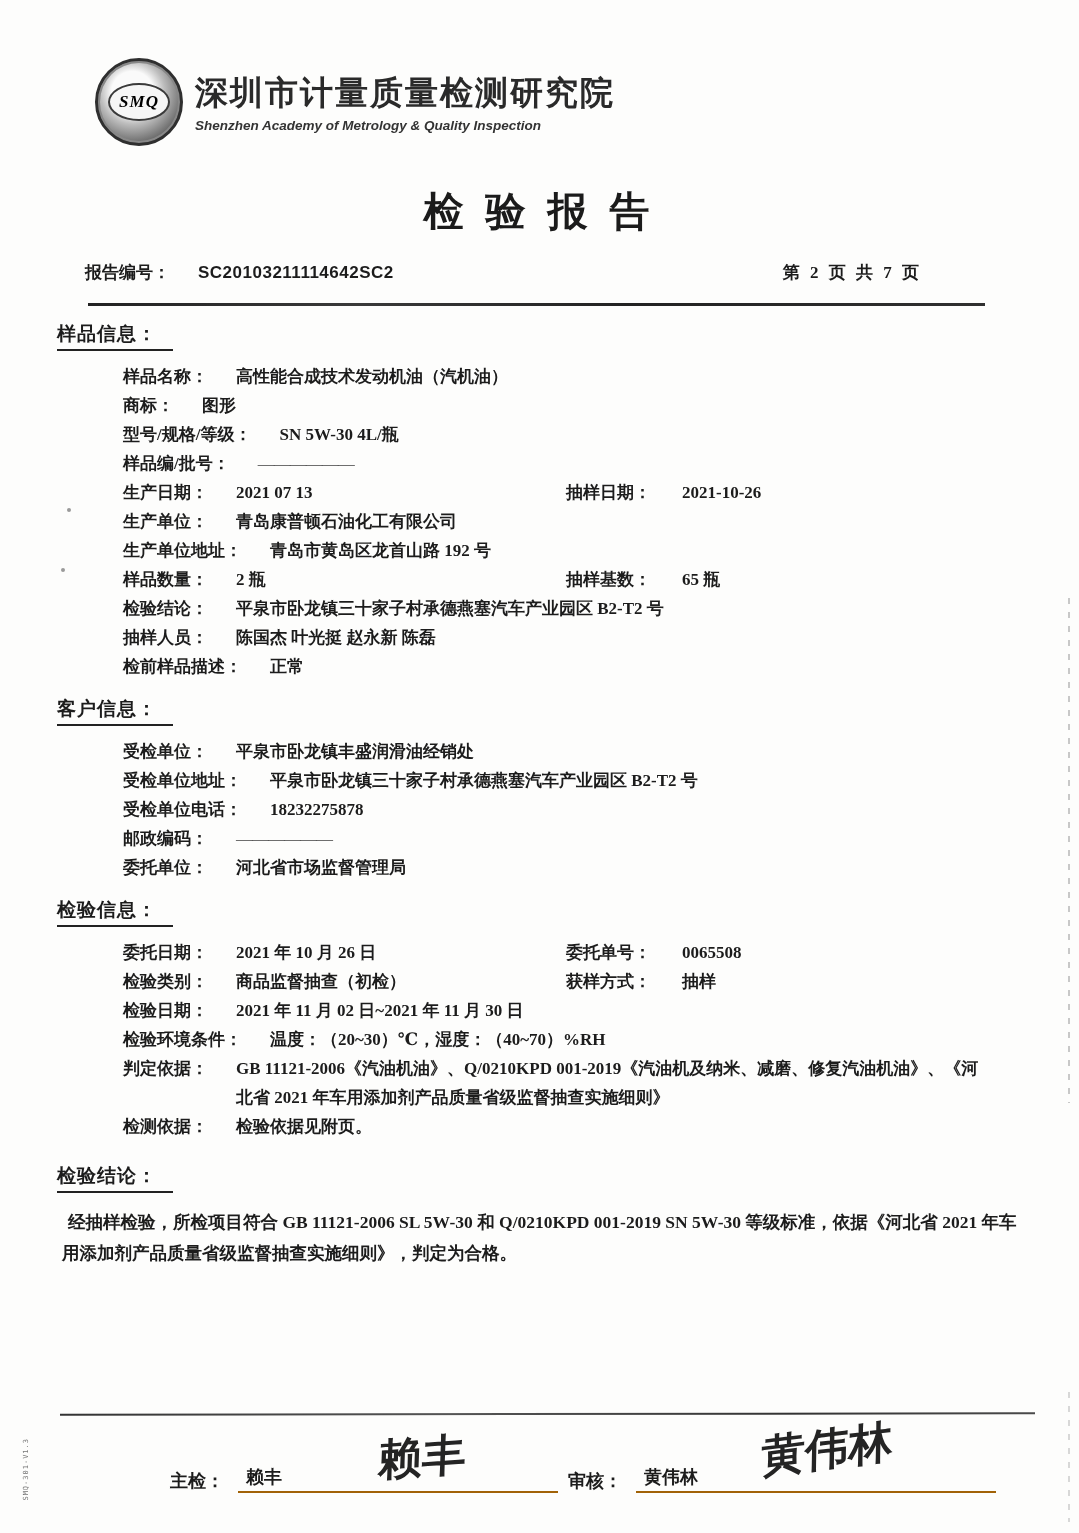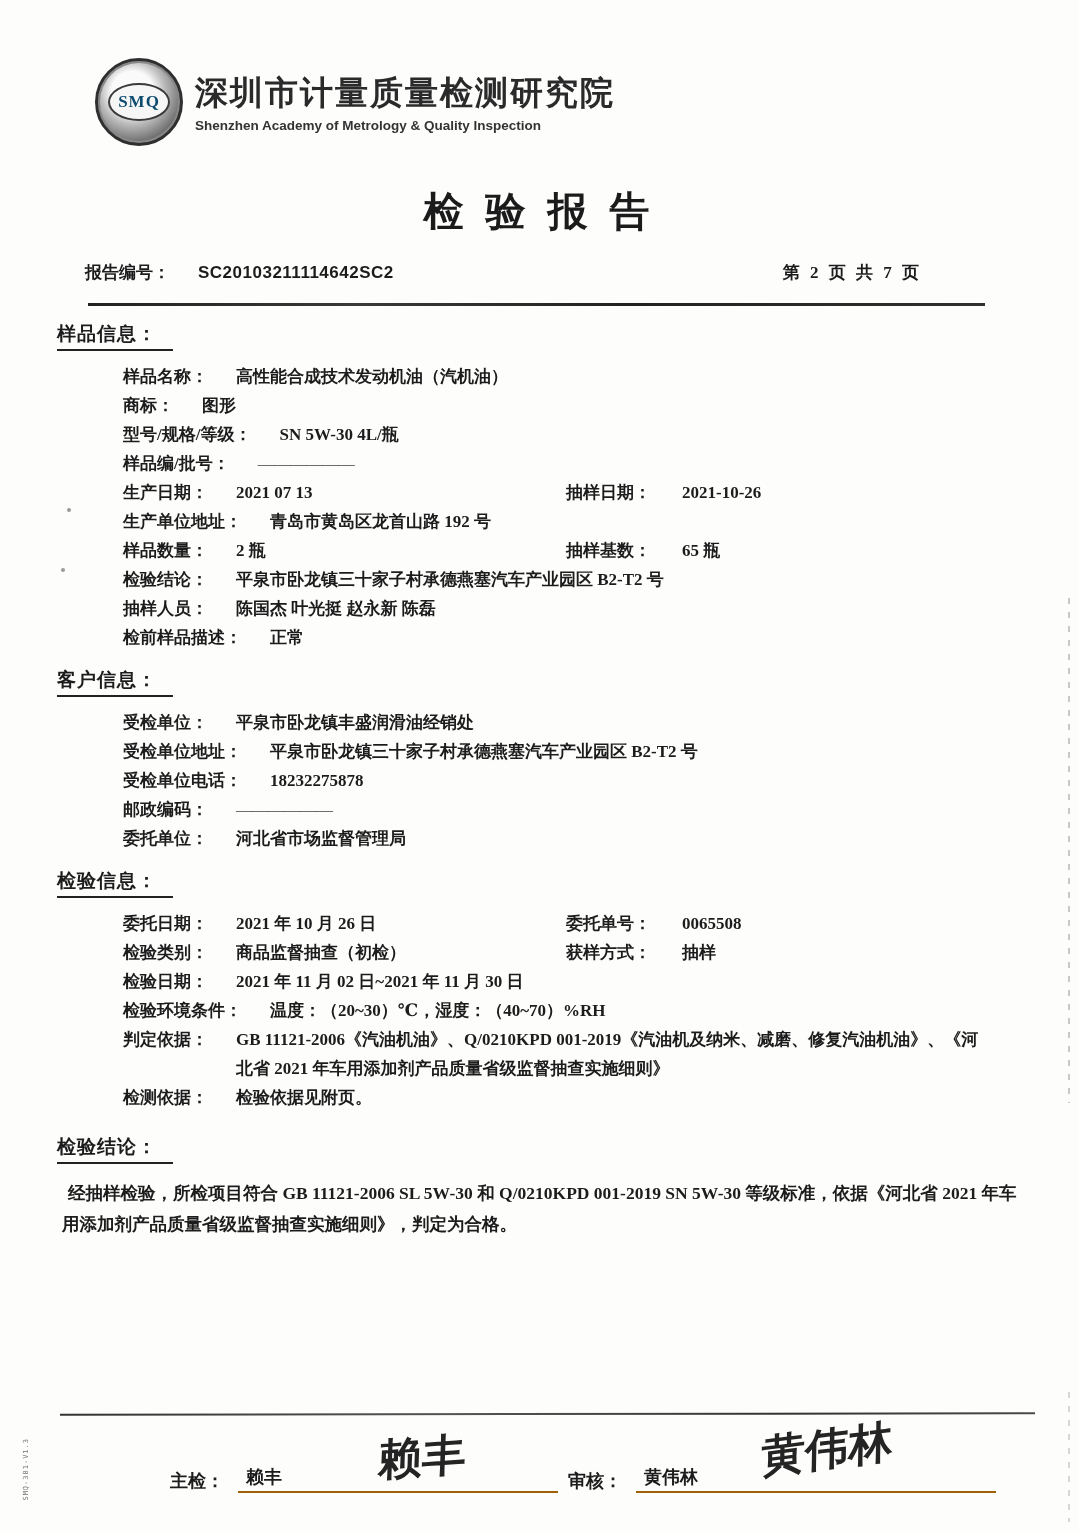--- a/index.html
+++ b/index.html
@@ -18,28 +18,29 @@
     position:relative;width:82px;height:82px;border-radius:50%;
     background:radial-gradient(circle at 42% 38%, #fafafa 30%, #bdbdbd 46%, #6f6f6f 72%, #3c3c3c 100%);
     border:3px solid #2f2f2f;box-shadow:inset 0 0 0 2px #888;
     flex:0 0 auto;
   }
   .logo-inner{
     position:absolute;left:50%;top:50%;transform:translate(-50%,-50%);
     width:58px;height:34px;border-radius:50%;
     background:#f6f6f6;border:2px solid #3a3a3a;
     display:flex;align-items:center;justify-content:center;
-    font-weight:700;font-size:17px;letter-spacing:1px;color:#0c4a6e;
+    font-weight:700;font-size:17px;letter-spacing:1px;color:#000000;
     font-family:"Liberation Serif",serif;
+    font-style:italic;
   }
   .org{margin-left:12px;}
   .org-cn{font-size:33px;font-weight:700;letter-spacing:2px;color:#2a2a2a;
     font-family:"Liberation Sans","DejaVu Sans",sans-serif;}
   .org-en{font-size:13.5px;font-weight:700;color:#333;margin-top:2px;
-    font-family:"Liberation Sans","DejaVu Sans",sans-serif;}
+    font-family:"Liberation Sans","DejaVu Sans",sans-serif;font-style:italic;}
   
   .title{margin:38px 0 0 0;text-align:center;font-size:40px;font-weight:700;
     letter-spacing:6px;color:#1b1b1b;}
   .meta{position:relative;margin:22px 57px 0 57px;font-size:17px;font-weight:700;height:26px;}
   .meta .report-no{margin-left:28px;font-family:"Liberation Sans","DejaVu Sans",sans-serif;
     letter-spacing:.5px;}
   .meta .pageinfo{position:absolute;right:100px;top:0;letter-spacing:3px;}
   .rule{margin:16px 0 0 88px;width:897px;height:3px;
     background:linear-gradient(90deg,#222 0%,#3a3a3a 30%,#222 60%,#303030 100%);}
   
@@ -122,20 +123,23 @@
       <span class="lbl">型号/规格/等级：</span><span class="val">SN 5W-30 4L/瓶</span>
     </div>
     <div class="row">
       <span class="lbl">样品编/批号：</span><span class="val dash">——————</span>
     </div>
     <div class="row">
       <span class="lbl">生产日期：</span><span class="val">2021 07 13</span>
       <span class="lbl2">抽样日期：</span><span class="val2">2021-10-26</span>
     </div>
     <div class="row">
+      <span class="lbl">生产单位：</span><span class="val">青岛康普顿石油化工有限公司</span>
+    </div>
+    <div class="row">
       <span class="lbl">生产单位地址：</span><span class="val">青岛市黄岛区龙首山路 192 号</span>
     </div>
     <div class="row">
       <span class="lbl">样品数量：</span><span class="val">2 瓶</span>
       <span class="lbl2">抽样基数：</span><span class="val2">65 瓶</span>
     </div>
     <div class="row">
       <span class="lbl">检验结论：</span><span class="val">平泉市卧龙镇三十家子村承德燕塞汽车产业园区 B2-T2 号</span>
     </div>
     <div class="row">

